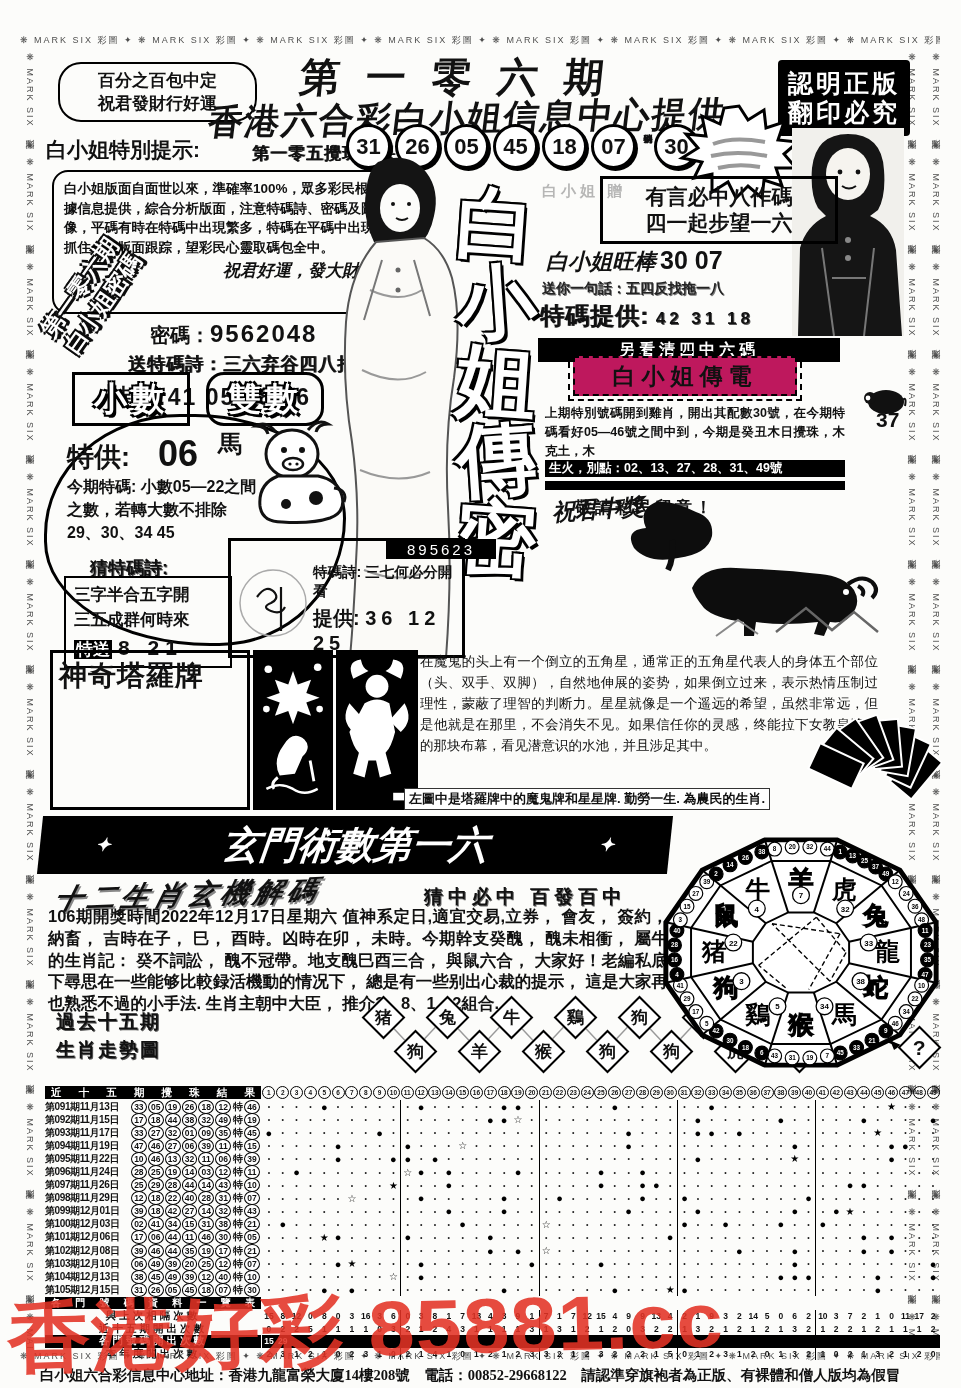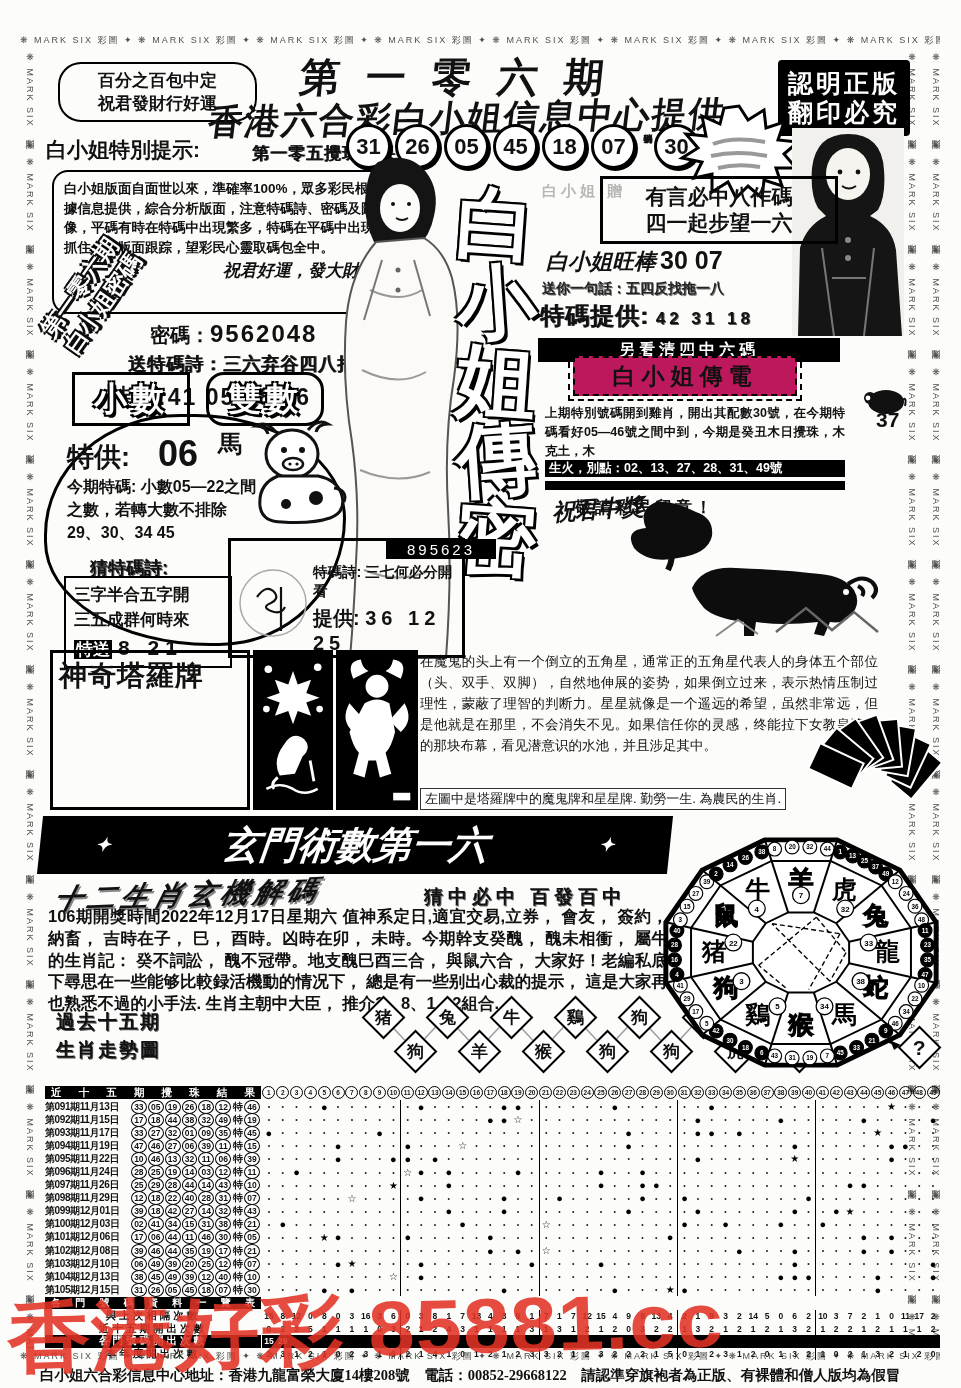--- a/index.html
+++ b/index.html
@@ -84,21 +84,21 @@
   #mid-lines .l2{font-size:20px;margin-top:4px;}
   #mid-lines .l2 b{letter-spacing:5px;}
   #mid-lines .l3{font-size:16px;letter-spacing:7px;margin-top:6px;}
   
   #tarot-box{left:50px;top:650px;width:200px;height:160px;border:3px solid #000;box-sizing:border-box;padding:4px 6px;}
   #tarot-title{font-size:28px;font-weight:900;letter-spacing:1px;}
   .tcard{top:650px;height:160px;background:#000;border:2px solid #000;box-sizing:border-box;}
   #card-star{left:253px;width:80px;}
   #card-devil{left:336px;width:82px;}
   #tarot-para{left:420px;top:652px;width:458px;font-size:13.5px;line-height:1.55;text-align:justify;font-weight:500;}
-  #tarot-cap{left:420px;top:788px;font-size:13px;font-weight:normal;border:1.5px solid #333;padding:1px 4px;background:#fff;}
+  #tarot-cap{left:404px;top:788px;font-size:13px;font-weight:bold;border:1.5px solid #333;padding:1px 4px;background:#fff;}
   
   #banner{left:40px;top:816px;width:630px;height:58px;background:#000;color:#fff;display:flex;align-items:center;
      justify-content:space-around;font-size:38px;font-weight:900;font-style:italic;font-family:"Liberation Serif",serif;
      transform:skewX(-6deg);}
   #banner .star{font-size:18px;}
   #sx-title{left:56px;top:876px;font-size:28px;font-weight:900;font-style:italic;letter-spacing:5px;
      transform:skewX(-16deg) rotate(-2deg);text-shadow:2px 2px 0 #888;}
   #slogan{left:424px;top:884px;font-size:19px;font-weight:900;letter-spacing:5px;text-shadow:1px 1px 0 #666;}
   #main-para{left:48px;top:906px;width:620px;font-size:16.5px;font-weight:bold;line-height:1.32;text-align:justify;}
   

